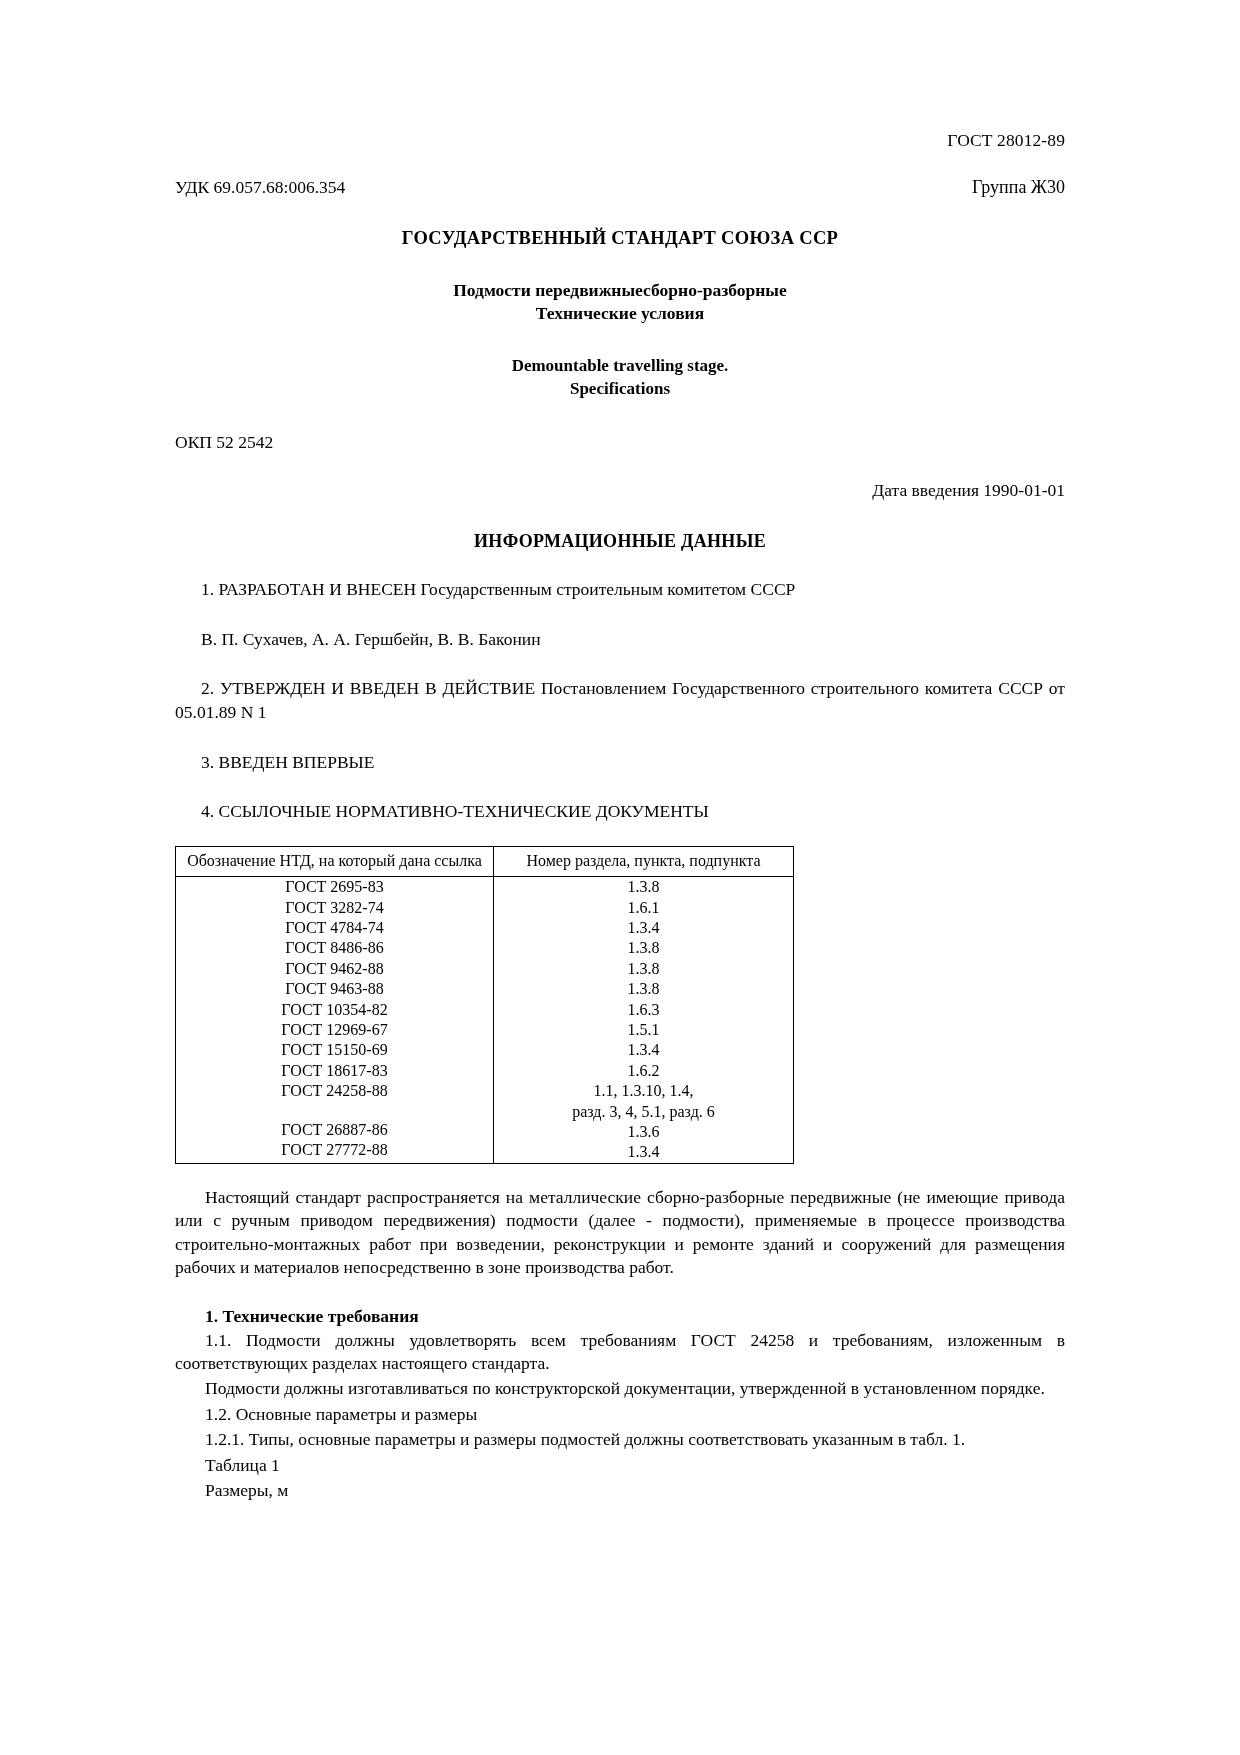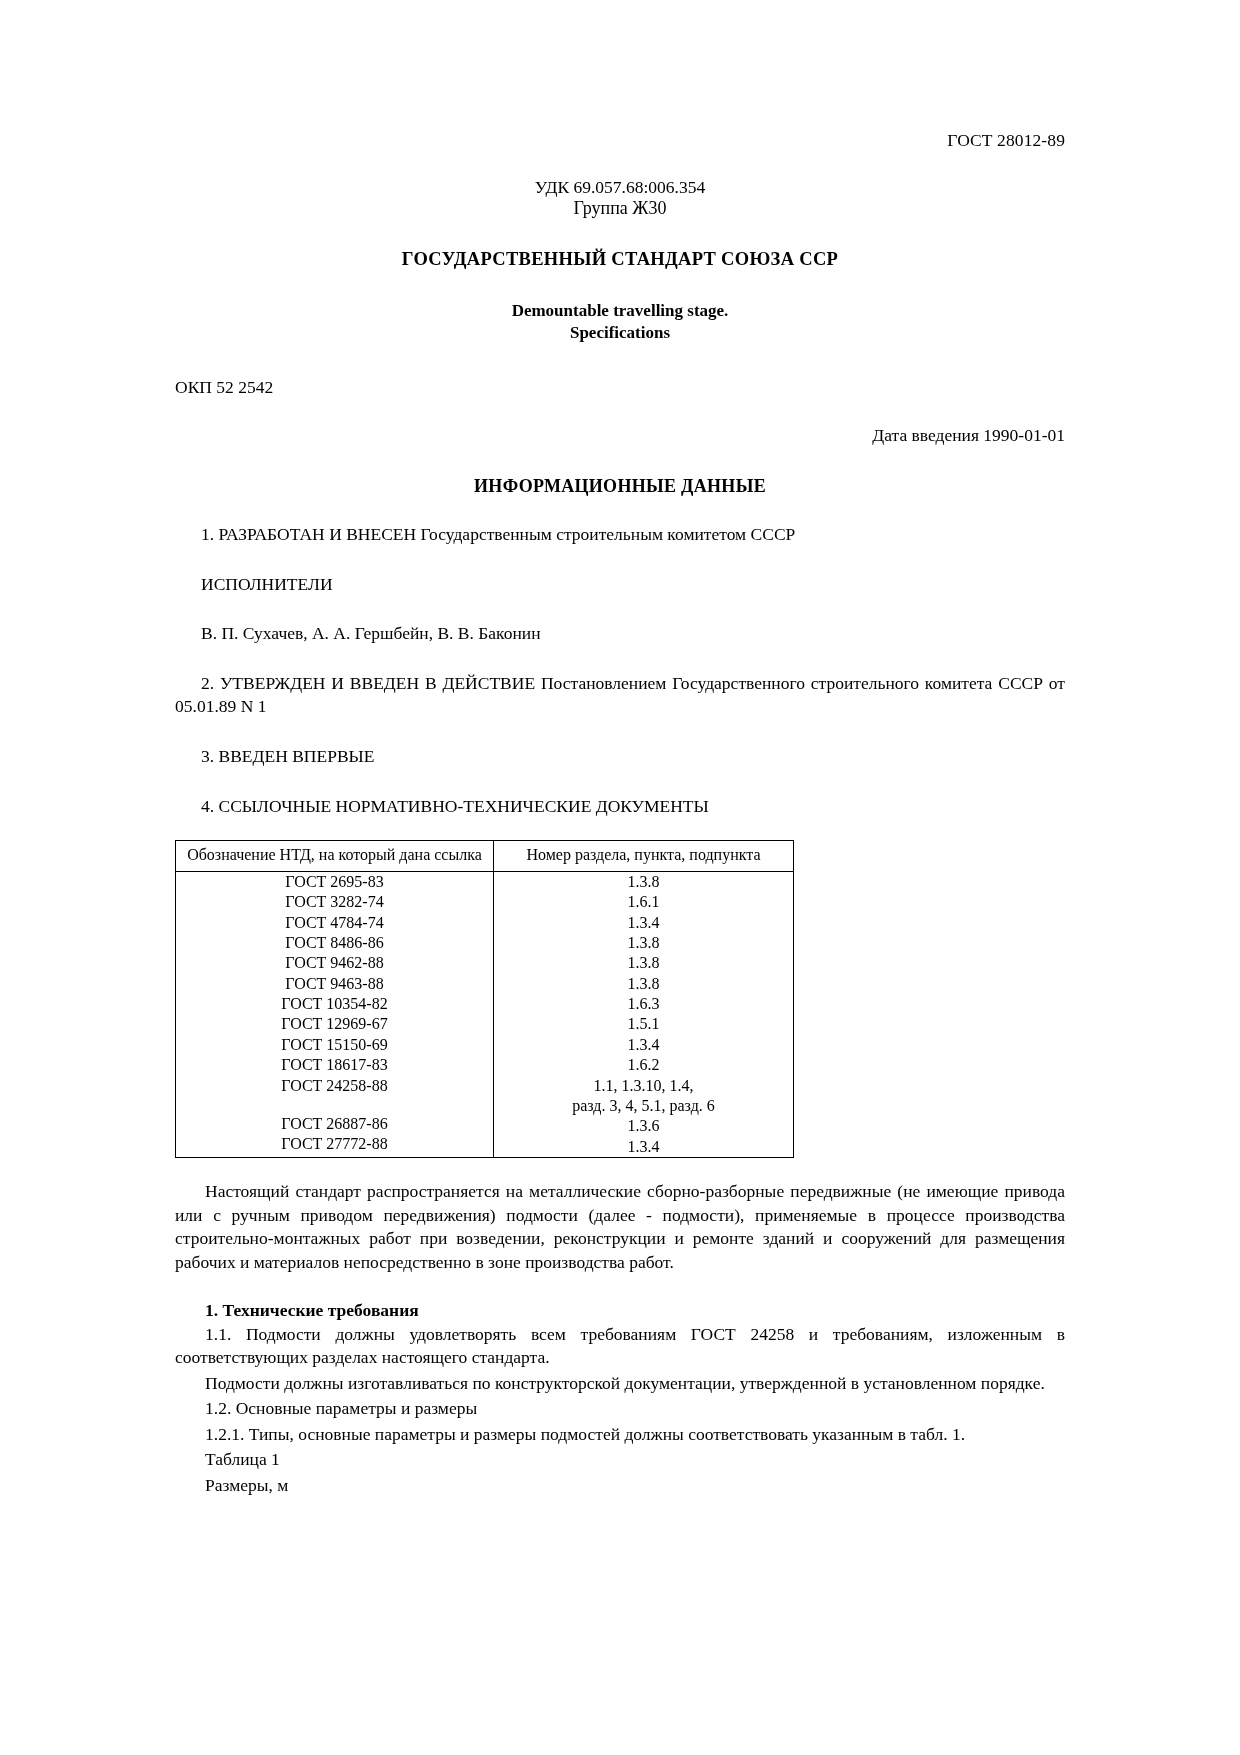--- a/index.html
+++ b/index.html
@@ -21,22 +21,21 @@
     height: 1553px;
     box-sizing: border-box;
     padding: 130px 175px 0 175px;
   }
   .row-right {
     text-align: right;
   }
   .row-split {
     display: flex;
     justify-content: space-between;
-    align-items: center;
-    flex-direction: column;
+    align-items: flex-end;
   }
   .gost-number {
     font-size: 17.5px;
     letter-spacing: 0.1px;
   }
   .udk {
     font-size: 17.5px;
   }
   .group {
     font-size: 18px;
@@ -155,35 +154,38 @@
 
   <div class="spacer-26"></div>
 
   <div class="row-split">
     <span class="udk">УДК 69.057.68:006.354</span>
     <span class="group">Группа Ж30</span>
   </div>
 
   <div class="main-title">ГОСУДАРСТВЕННЫЙ СТАНДАРТ СОЮЗА ССР</div>
 
+  <div class="subtitle-ru">
+    <div>Подмости передвижныесборно-разборные</div>
+    <div>Технические условия</div>
+  </div>
 
   <div class="subtitle-en">
     <div>Demountable travelling stage.</div>
     <div>Specifications</div>
   </div>
 
   <div class="okp">ОКП 52 2542</div>
 
   <div class="intro-date">Дата введения 1990-01-01</div>
 
   <div class="info-heading">ИНФОРМАЦИОННЫЕ ДАННЫЕ</div>
 
   <div class="info-item indent plain">1. РАЗРАБОТАН И ВНЕСЕН Государственным строительным комитетом СССР</div>
 
-  <div class="info-item indent plain">ИСПОЛНИТЕЛИ</div>
 
   <div class="info-item indent plain">В. П. Сухачев, А. А. Гершбейн, В. В. Баконин</div>
 
   <div class="info-item indent">2. УТВЕРЖДЕН И ВВЕДЕН В ДЕЙСТВИЕ Постановлением Государственного строительного комитета СССР от 05.01.89 N 1</div>
 
   <div class="info-item indent plain">3. ВВЕДЕН ВПЕРВЫЕ</div>
 
   <div class="info-item indent plain">4. ССЫЛОЧНЫЕ НОРМАТИВНО-ТЕХНИЧЕСКИЕ ДОКУМЕНТЫ</div>
 
   <table class="ntd">

